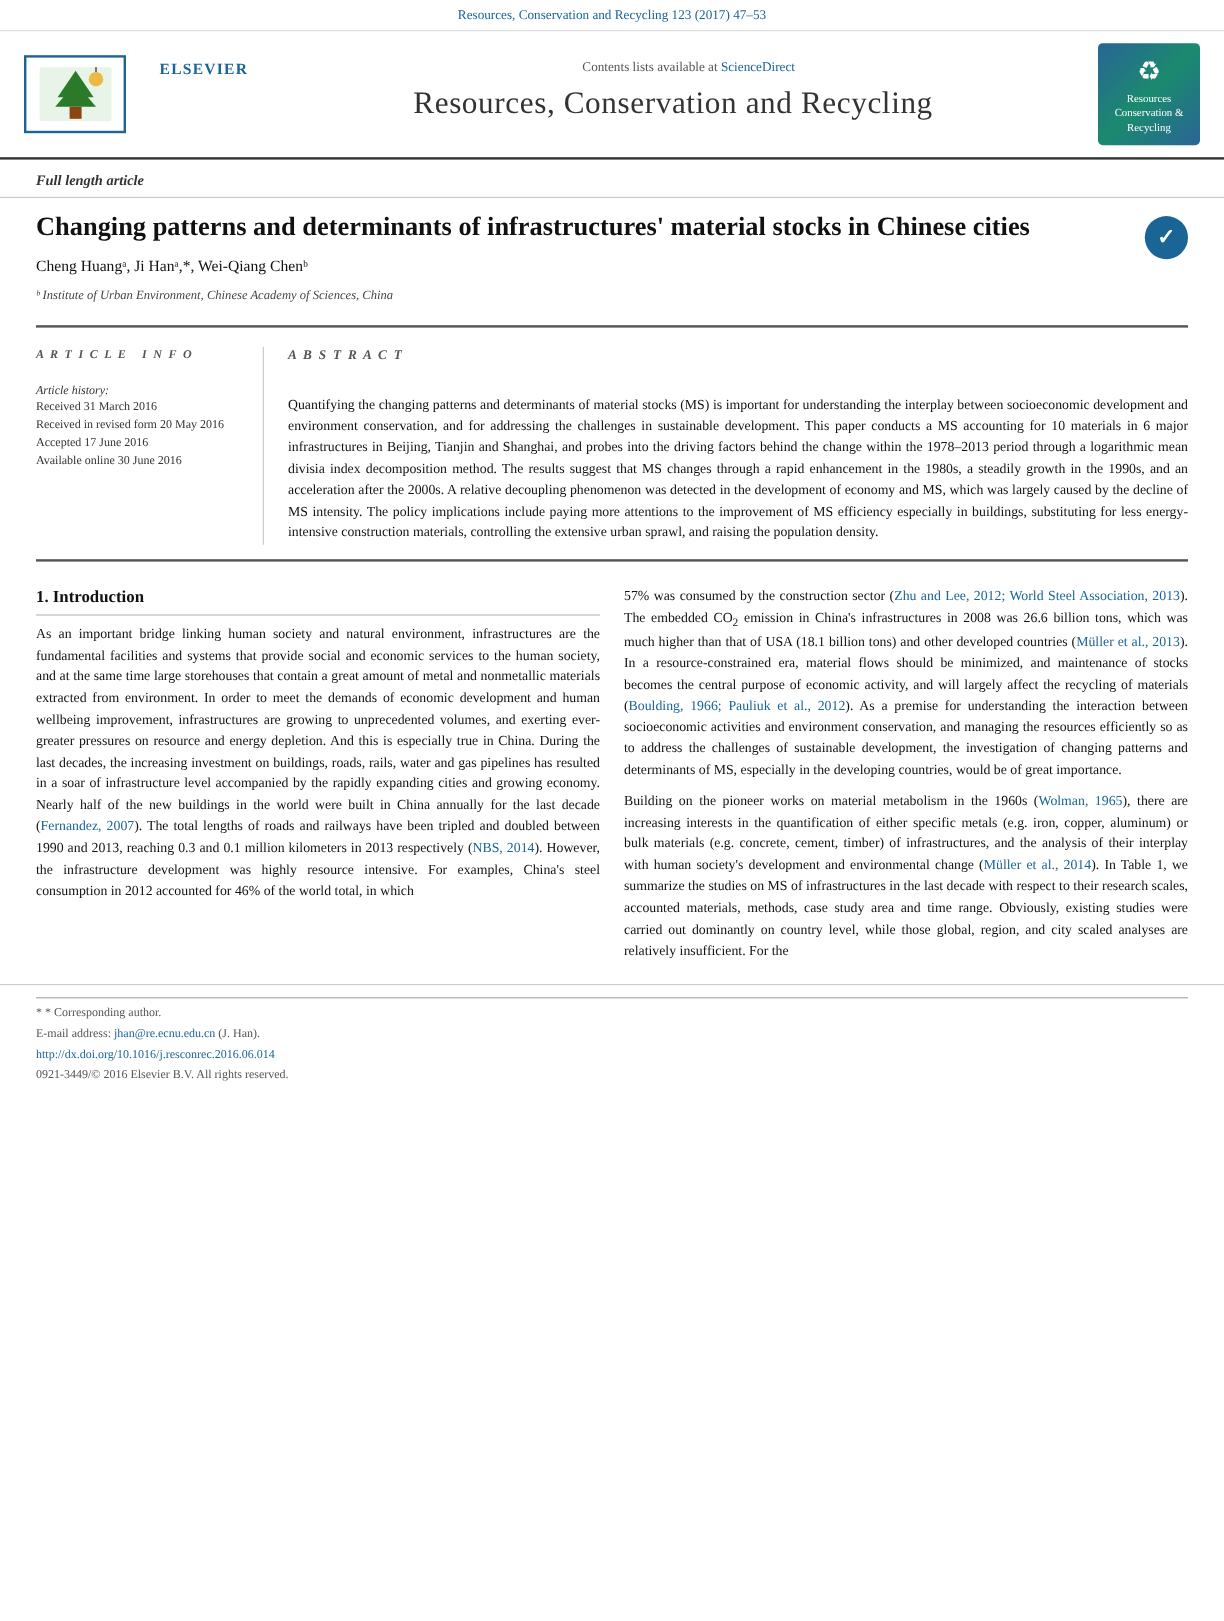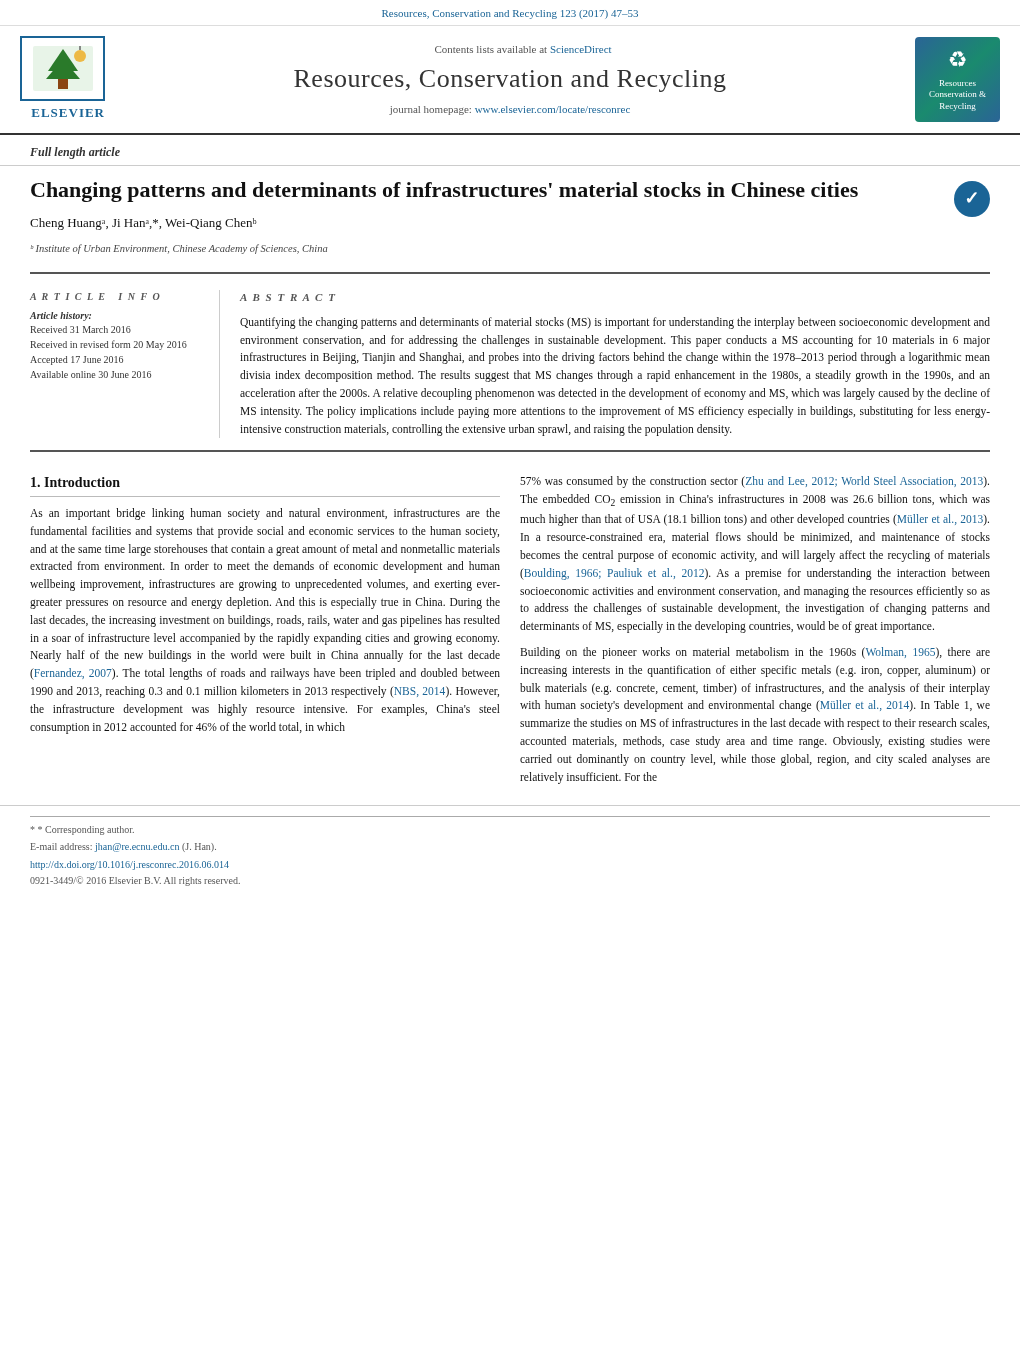--- a/index.html
+++ b/index.html
@@ -50,22 +50,23 @@
       margin-bottom: 4px;
     }
     .journal-header .center-info .homepage-line {
       font-size: 11px;
       color: #555;
     }
 
     
     .elsevier-logo {
       display: flex;
-      flex-direction: column;
-      align-items: flex-end;
+      flex-direction: row;
+      align-items: flex-start;
+      gap: 28px;
     }
     .elsevier-logo .logo-box {
       width: 85px;
       height: 65px;
       border: 2px solid #1a6496;
       display: flex;
       align-items: center;
       justify-content: center;
       overflow: hidden;
       position: relative;
@@ -180,31 +181,31 @@
       flex-shrink: 0;
       border-right: 1px solid #ccc;
       padding-right: 15px;
     }
     .info-section-title {
       font-size: 10px;
       font-weight: bold;
       letter-spacing: 1.5px;
       text-transform: uppercase;
       color: #555;
-      margin-bottom: 5px;
+      margin-bottom: 16px;
       font-style: italic;
     }
     .info-subsection {
       margin-bottom: 10px;
     }
     .info-sub-label {
       font-size: 10px;
       font-style: italic;
       color: #333;
-      font-weight: bold;
+      font-weight: normal;
     }
     .info-item {
       font-size: 10px;
       color: #333;
       margin-bottom: 1px;
     }
     .keyword-item {
       font-size: 10px;
       color: #333;
       font-style: italic;
@@ -214,21 +215,21 @@
     
     .abstract-section {
       flex: 1;
     }
     .abstract-title {
       font-size: 11px;
       font-weight: bold;
       letter-spacing: 1.5px;
       text-transform: uppercase;
       color: #555;
-      margin-bottom: 8px;
+      margin-bottom: 25px;
       font-style: italic;
     }
     .abstract-text {
       font-size: 11.5px;
       color: #111;
       line-height: 1.55;
       text-align: justify;
     }
     .copyright-line {
       font-size: 11px;
@@ -304,24 +305,20 @@
     </div>
     <div class="logo-text">ELSEVIER</div>
   </div>
 
   <div class="center-info">
     <div class="contents-line">
       <span>Contents lists available at</span>
       <a href="#">ScienceDirect</a>
     </div>
     <div class="journal-title">Resources, Conservation and Recycling</div>
-    <div class="homepage-line">
-      <span>journal homepage:</span>
-      <a href="#">www.elsevier.com/locate/resconrec</a>
-    </div>
   </div>
 
   <div class="recycling-logo">
     <div class="logo-icon">♻</div>
     <div>Resources</div>
     <div>Conservation &amp;</div>
     <div>Recycling</div>
   </div>
 </div>
 

